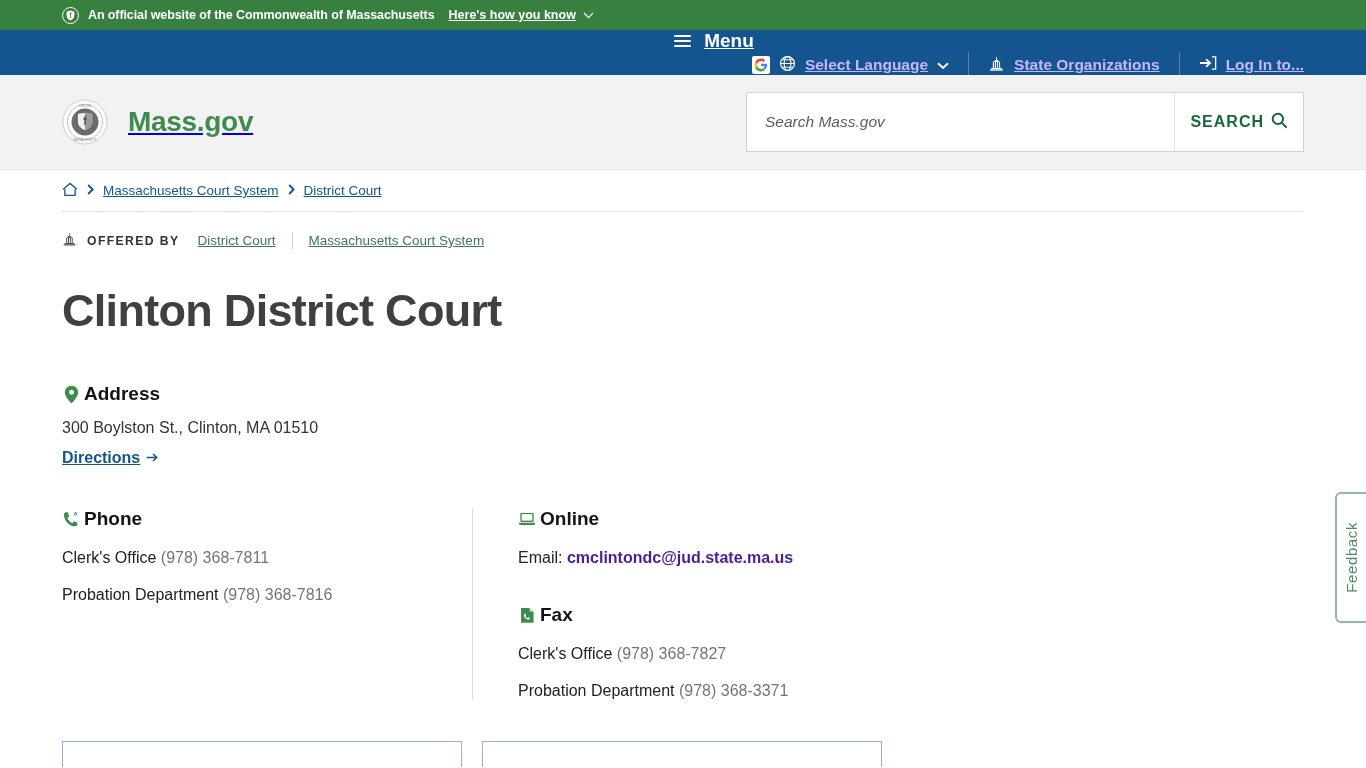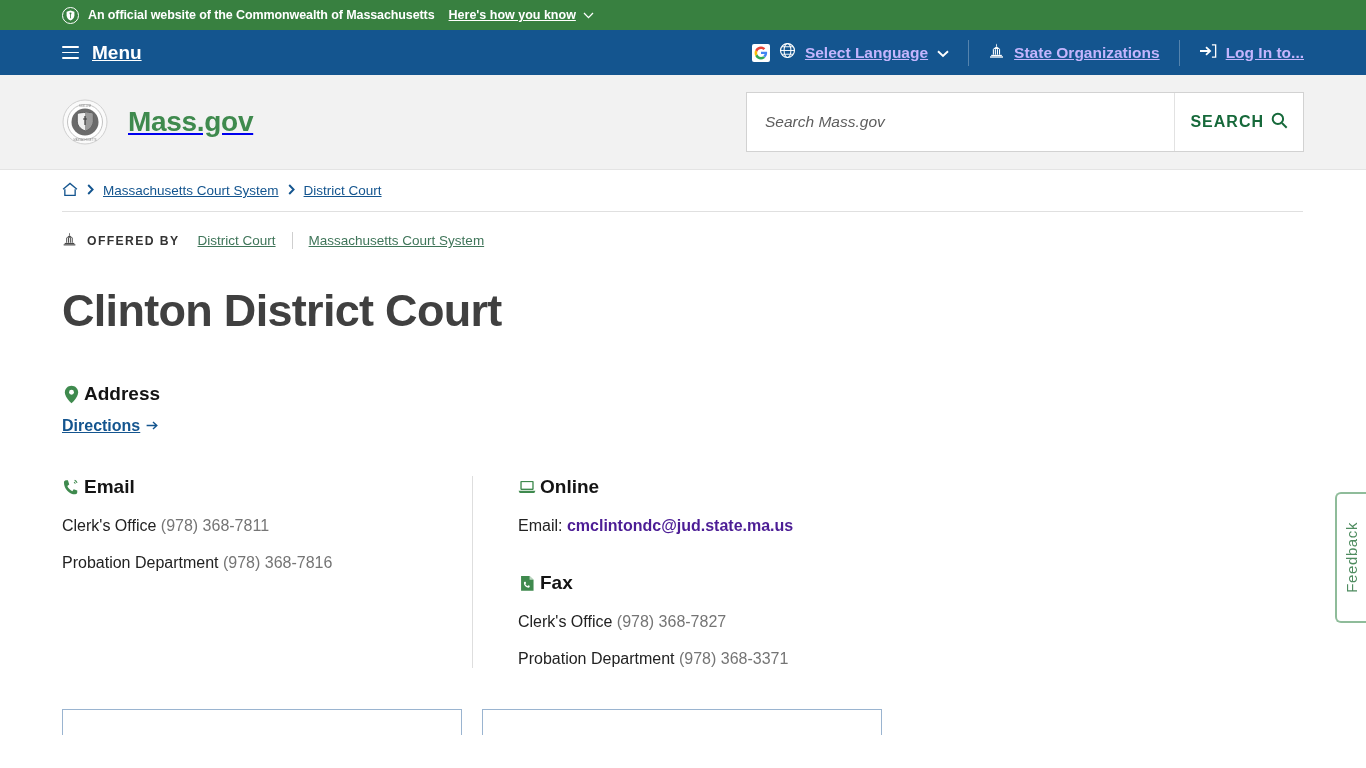--- a/index.html
+++ b/index.html
@@ -41,20 +41,21 @@
   .chev-sm { display: inline-block; }
 
   
   .utility-nav {
     height: 45px;
     background: #14558f;
     display: flex;
     align-items: center;
     color: #ffffff;
     position: relative;
+    flex-direction: column;
   }
   .menu-btn {
     display: flex; align-items: center; gap: 13px;
     margin-left: 62px;
     color: #fff;
     font-size: 19px; font-weight: bold;
     white-space: nowrap;
   }
   .hamburger { display: flex; flex-direction: column; gap: 3.5px; width: 17px; }
   .hamburger span { display: block; height: 1.8px; background: #fff; border-radius: 1px; }
@@ -374,40 +375,41 @@
   <div class="addr-block">
     <div class="section-head">
       <span class="sec-icon">
         <svg width="15" height="19" viewBox="0 0 16 20" aria-hidden="true">
           <path d="M8 0.7 C4 0.7 0.9 3.8 0.9 7.8 C0.9 12.8 8 19.4 8 19.4 S15.1 12.8 15.1 7.8 C15.1 3.8 12 0.7 8 0.7 Z" fill="#3f8a4e"></path>
           <circle cx="8" cy="7.6" r="2.6" fill="#ffffff"></circle>
         </svg>
       </span>
       <span>Address</span>
     </div>
+    <div class="addr-text">300 Boylston St., Clinton, MA 01510</div>
     <a class="directions" href="#">
       <span>Directions</span>
       <span>
         <svg width="12" height="11" viewBox="0 0 12 11" aria-hidden="true">
           <path d="M0.6 5.5 H10.4 M7 2 L10.8 5.5 L7 9" stroke="#14558f" stroke-width="1.4" fill="none"></path>
         </svg>
       </span>
     </a>
   </div>
 
   <div class="contact-cols">
     <div class="col-left">
       <div class="section-head">
         <span class="sec-icon">
           <svg width="17" height="17" viewBox="0 0 18 18" aria-hidden="true">
             <path d="M3.1 1.3 C2 1.3 1 2.4 1 3.6 C1 10.3 6.5 16.2 13 16.2 C14.2 16.2 15.1 15.2 15.1 14.1 L15.1 12.2 L11.3 10.8 L9.9 12.9 C7.6 11.8 5.6 9.7 4.6 7.3 L6.6 5.9 L5.2 1.3 Z" fill="#3f8a4e"></path>
             <path d="M12.3 1.4 C13.5 1.9 14.4 2.9 14.9 4.1 M11.6 3.4 C12.3 3.7 12.8 4.2 13.1 4.9" stroke="#3f8a4e" stroke-width="1.1" fill="none"></path>
           </svg>
         </span>
-        <span>Email</span>
+        <span>Phone</span>
       </div>
       <div class="kv-line">
         <span>Clerk's Office</span>
         <span class="kv-num">(978) 368-7811</span>
       </div>
       <div class="kv-line">
         <span>Probation Department</span>
         <span class="kv-num">(978) 368-7816</span>
       </div>
     </div>

